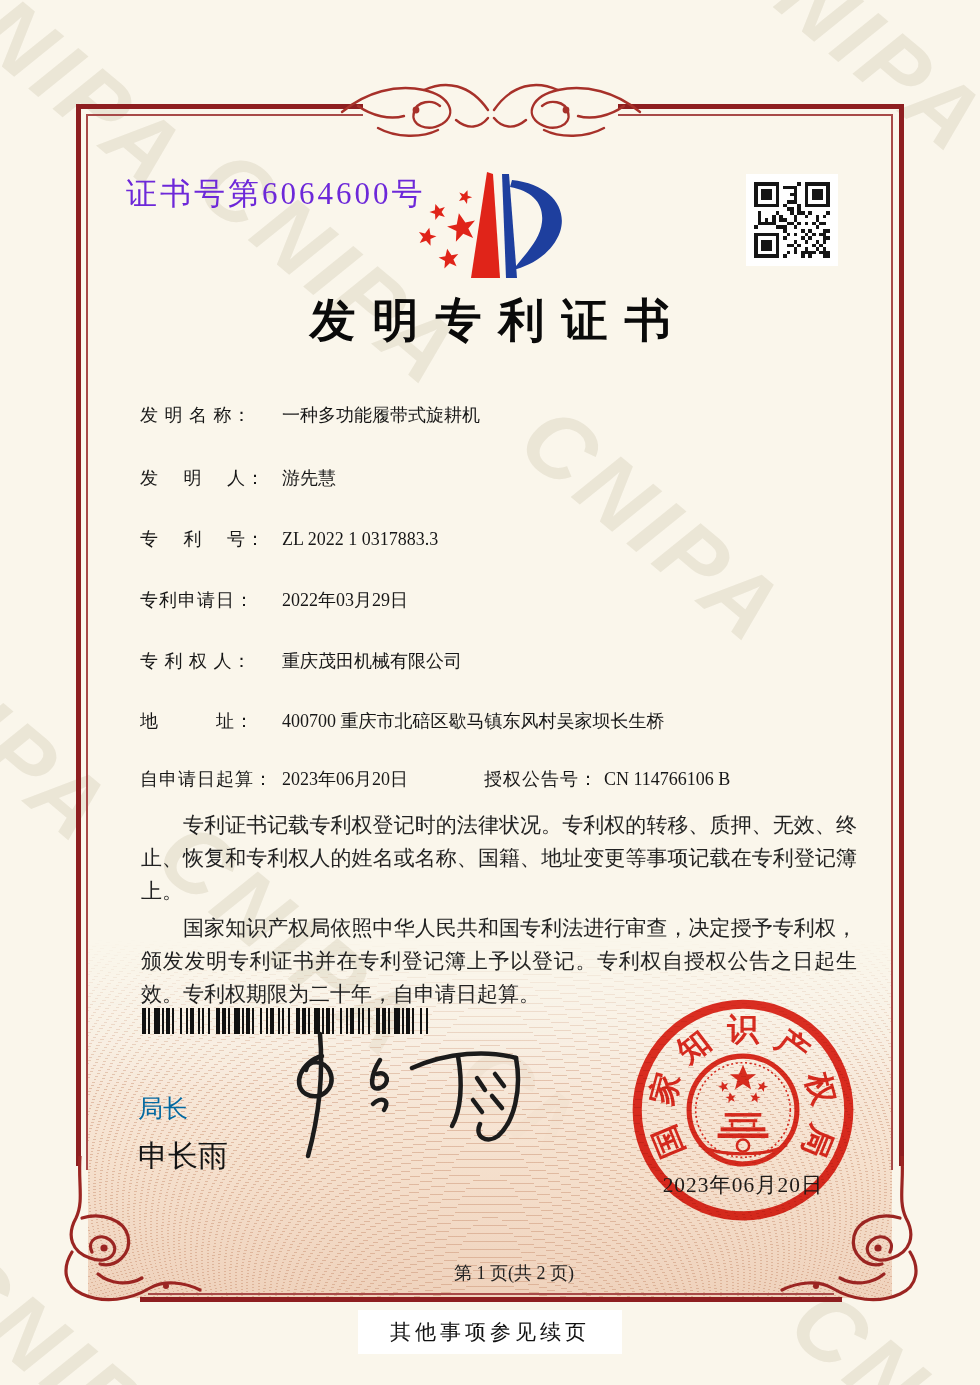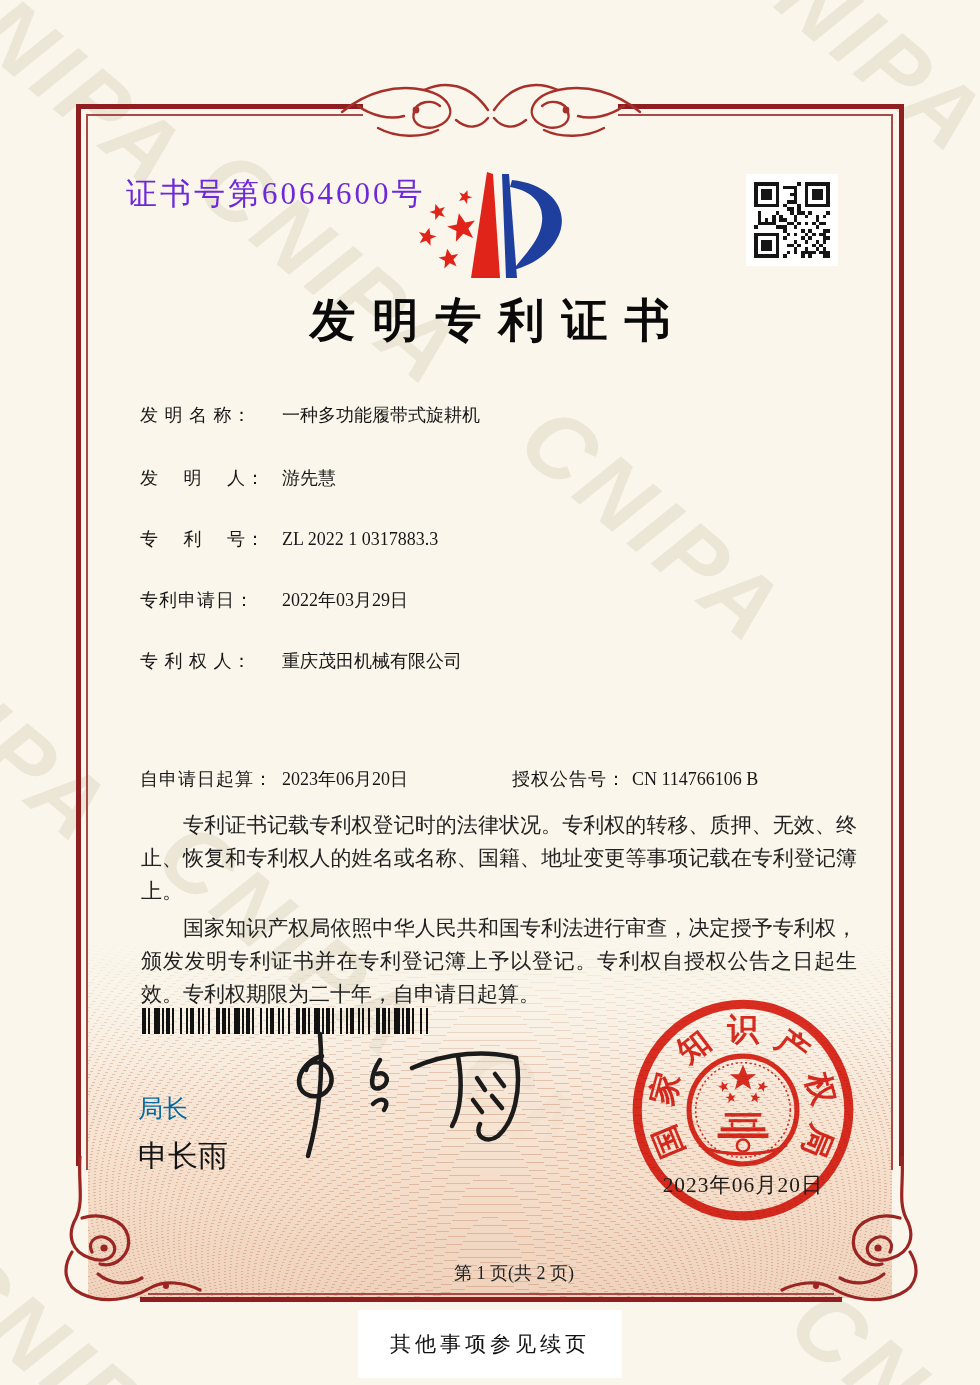--- a/index.html
+++ b/index.html
@@ -21,33 +21,33 @@
   .bline{position:absolute;background:#8e1e20;}
   .bline.thin{background:#a84a48;}
   
   .cert-no{position:absolute;left:126px;top:163px;font-size:31px;letter-spacing:3px;color:#6d28d9;margin-top:10px;}
   .title{position:absolute;left:0;top:290px;width:100%;text-align:center;font-size:46px;
          font-weight:bold;letter-spacing:17px;text-indent:17px;color:#0a0a0a;}
   
   .frow{position:absolute;left:140px;width:730px;font-size:18px;white-space:nowrap;color:#171717;}
   .flabel{display:inline-block;min-width:136px;letter-spacing:1px;}
   .fvalue{margin-left:6px;}
-  .fpair2{margin-left:104px;}
+  .fpair2{margin-left:76px;}
   
   .legal{position:absolute;left:141px;top:809px;width:716px;font-size:21px;line-height:33px;
          text-align:justify;color:#222;}
   .legal p{margin:0 0 4px 0;text-indent:2em;}
   
   .sig-title{position:absolute;left:138px;top:1092px;font-family:"Liberation Sans","DejaVu Sans",sans-serif;
              font-size:25px;color:#0369a1;}
   .sig-name{position:absolute;left:138px;top:1136px;font-family:"Liberation Sans","DejaVu Sans",sans-serif;
             font-size:30px;color:#141414;}
   .pagenum{position:absolute;left:0;top:1261px;width:100%;text-align:center;font-size:18px;color:#222;margin-left:24px;}
   .note-box{position:absolute;left:50%;top:1310px;transform:translateX(-50%);
-            background:#ffffff;padding:20px 32px;font-size:21px;letter-spacing:4px;color:#111;
+            background:#ffffff;padding:8px 32px;font-size:21px;letter-spacing:4px;color:#111;
             white-space:nowrap;}
   svg{display:block;}
   .abs{position:absolute;}
 </style>
 </head>
 <body>
 
 <div class="page">
 
   <span class="wm" style="left:-30px;top:-70px">CNIPA</span>
@@ -257,20 +257,23 @@
   </div>
   <div class="frow" style="top:527px">
     <span class="flabel">专　 利　 号：</span><span class="fvalue">ZL 2022 1 0317883.3</span>
   </div>
   <div class="frow" style="top:588px">
     <span class="flabel">专利申请日：</span><span class="fvalue">2022年03月29日</span>
   </div>
   <div class="frow" style="top:649px">
     <span class="flabel">专 利 权 人：</span><span class="fvalue">重庆茂田机械有限公司</span>
   </div>
+  <div class="frow" style="top:709px">
+    <span class="flabel">地　　　址：</span><span class="fvalue">400700 重庆市北碚区歇马镇东风村吴家坝长生桥</span>
+  </div>
   <div class="frow" style="top:767px">
     <span class="flabel">自申请日起算：</span><span class="fvalue">2023年06月20日</span><span class="fpair2"><span class="flabel" style="min-width:0">授权公告号：</span><span class="fvalue">CN 114766106 B</span></span>
   </div>
 
   <div class="legal">
     <p>专利证书记载专利权登记时的法律状况。专利权的转移、质押、无效、终止、恢复和专利权人的姓名或名称、国籍、地址变更等事项记载在专利登记簿上。</p>
     <p>国家知识产权局依照中华人民共和国专利法进行审查，决定授予专利权，颁发发明专利证书并在专利登记簿上予以登记。专利权自授权公告之日起生效。专利权期限为二十年，自申请日起算。</p>
   </div>
 
   <svg class="abs" style="left:142px;top:1008px" width="290" height="26" viewBox="0 0 290 26">

